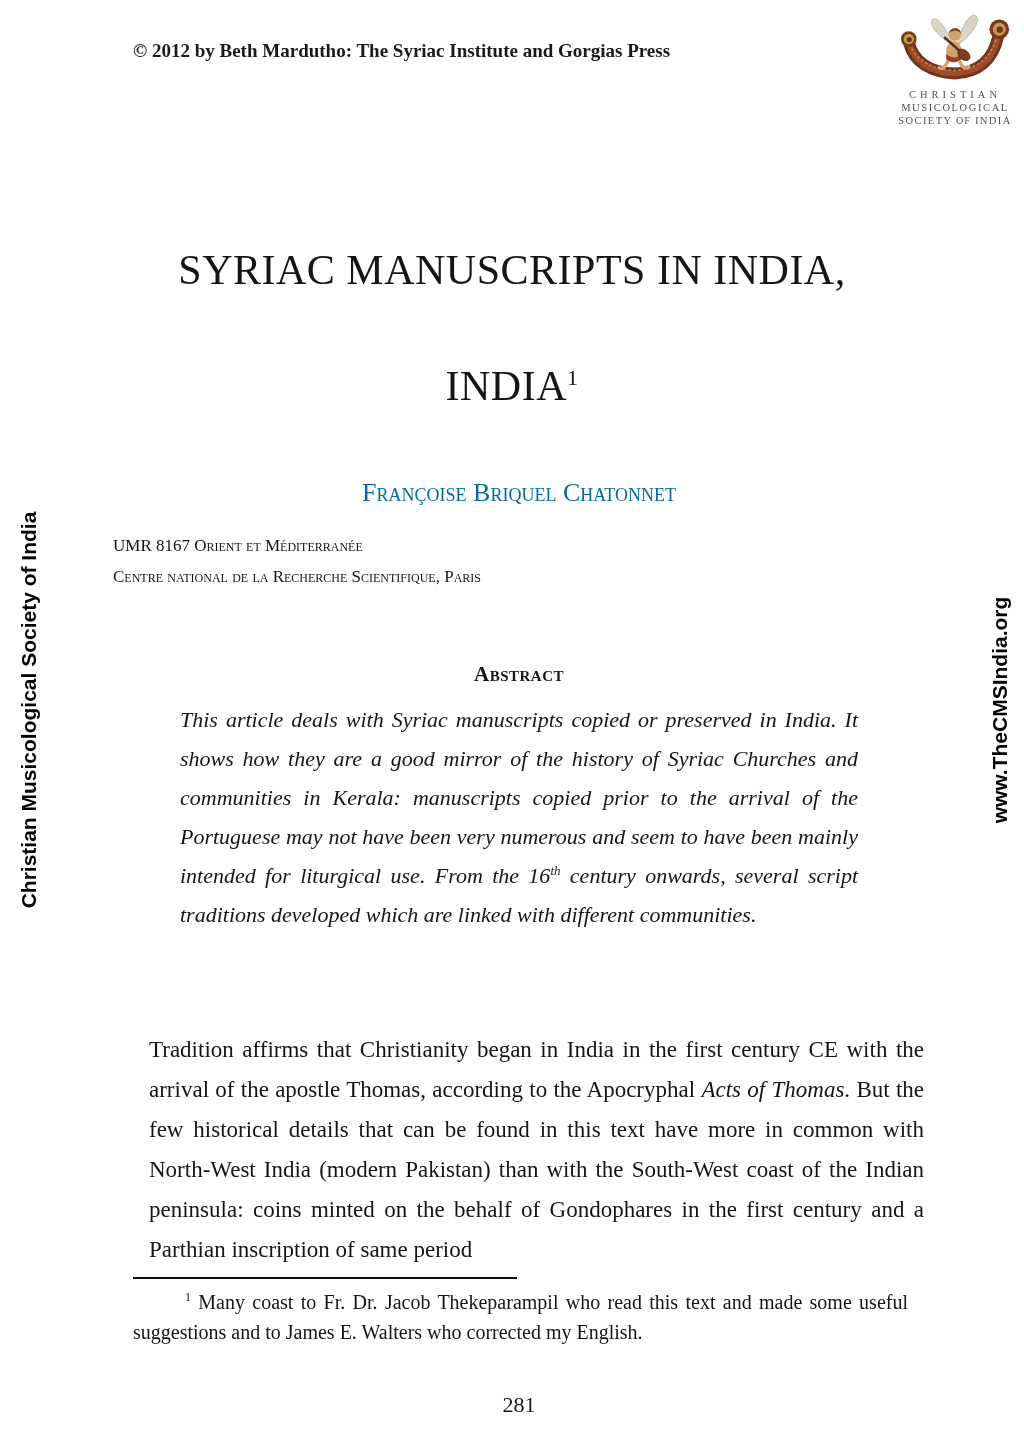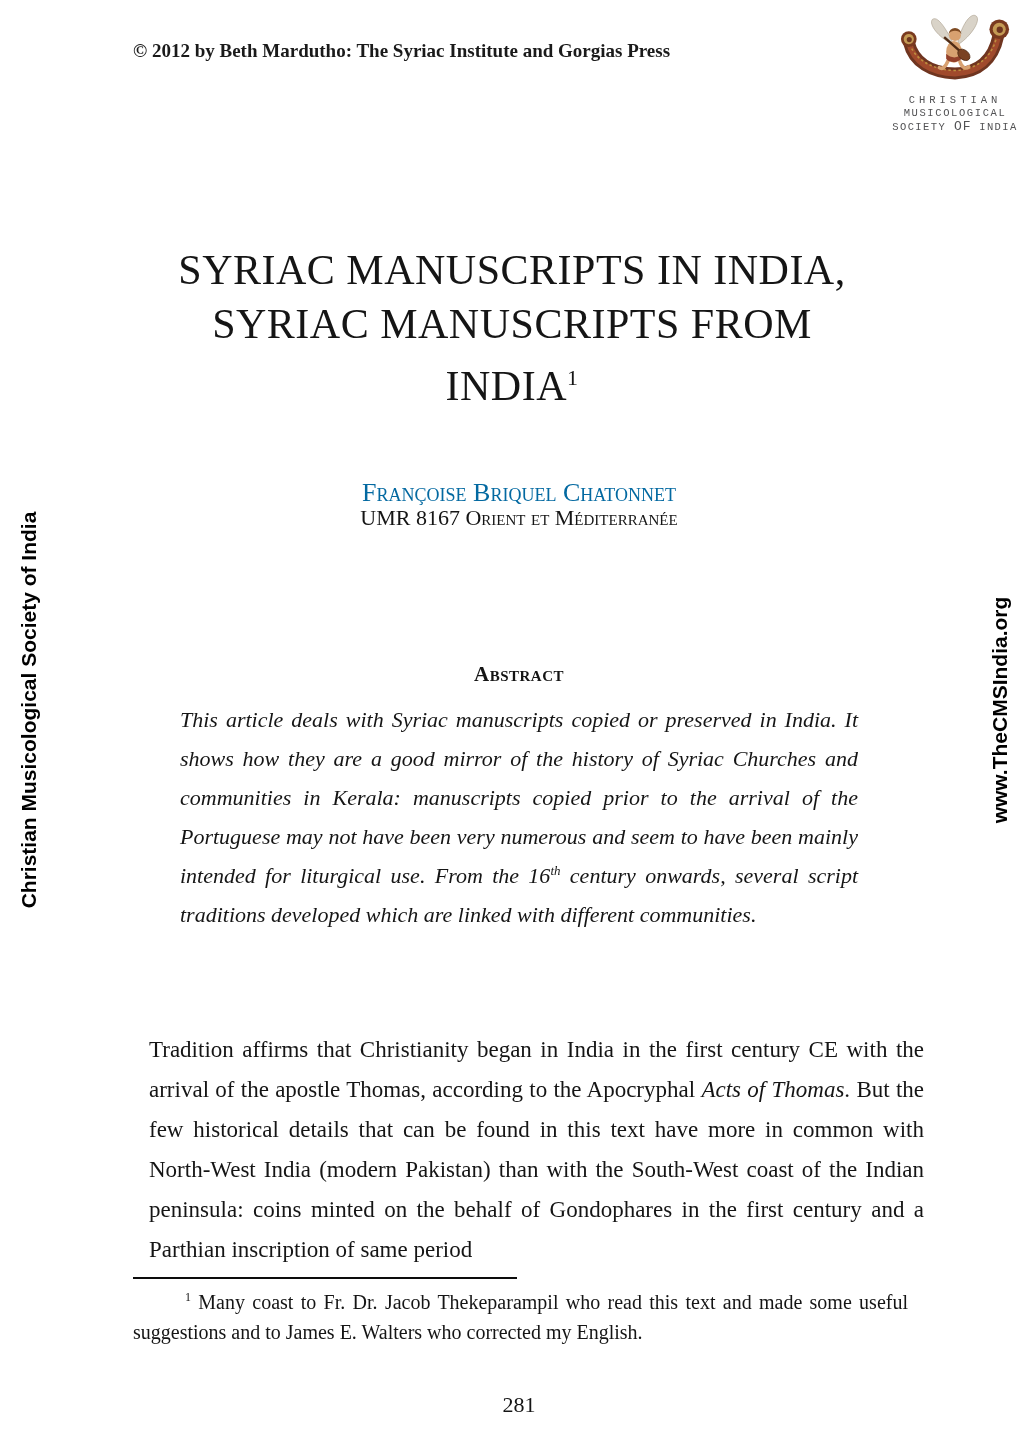--- a/index.html
+++ b/index.html
@@ -28,47 +28,47 @@
   
   .page-header {
     position:absolute; left:133px; top:38px;
     font-weight:bold; font-size:19px; line-height:26px; color:#1a1a1a;
   }
 
   
   .logo-block { position:absolute; left:891px; top:10px; width:128px; text-align:center; }
   .logo-block svg { display:block; margin:0 auto; }
   .logo-caption {
-    margin-top:14px;
-    font-family:Liberation Mono, monospace;
+    margin-top:8px;
+    font-family:Liberation Serif, serif;
     color:#525254; font-size:10.5px; line-height:13px;
   }
   .logo-caption .l1 { letter-spacing:4px; }
   .logo-caption .l2 { letter-spacing:1.6px; }
   .logo-caption .l3 { letter-spacing:1.4px; }
-  .logo-caption .of { font-size:13px; letter-spacing:1px; }
+  .logo-caption .of { font-size:10px; letter-spacing:1px; }
 
   
   .title {
     position:absolute; left:112px; top:243px; width:800px;
     margin:0; text-align:center;
     font-size:42px; line-height:54px; font-weight:normal; color:#151515;
     letter-spacing:0.5px;
   }
   .title sup { font-size:22px; }
 
   .author {
     position:absolute; left:133px; top:478px; width:772px;
     text-align:center; font-variant:small-caps;
     font-size:26px; color:#0369a1;
   }
   .affiliation {
-    position:absolute; left:113px; top:502px; width:812px;
-    text-align:center; font-variant:small-caps;
-    font-size:22px; line-height:31px; color:#151515;
+    position:absolute; left:113px; top:530px; width:812px;
+    font-variant:small-caps;
+    font-size:17px; line-height:31px; color:#151515;
   }
 
   .abstract-heading {
     position:absolute; left:133px; top:662px; width:772px;
     text-align:center; font-weight:bold; font-variant:small-caps;
     font-size:21px; letter-spacing:0.5px; color:#151515;
   }
   .abstract-text {
     position:absolute; left:180px; top:700px; width:678px;
     margin:0; font-style:italic; font-size:22px; line-height:39px;
@@ -140,27 +140,28 @@
   </svg>
   <div class="logo-caption">
     <div class="l1">CHRISTIAN</div>
     <div class="l2">MUSICOLOGICAL</div>
     <div class="l3"><span>SOCIETY</span> <span class="of">OF</span> <span>INDIA</span></div>
   </div>
 </div>
 
 <h1 class="title">
   <span>SYRIAC MANUSCRIPTS IN INDIA,</span><br>
-  <span>SYRIAC MANUSCRIPTS FROM</span><br>
+  <br>
   <span>INDIA</span><sup>1</sup>
 </h1>
 
 <div class="author">Françoise Briquel Chatonnet</div>
 <div class="affiliation">
   <div>UMR 8167 Orient et Méditerranée</div>
+  <div>Centre national de la Recherche Scientifique, Paris</div>
 </div>
 
 <div class="abstract-heading">Abstract</div>
 <p class="abstract-text"><span>This article deals with Syriac manuscripts copied or preserved in India. It shows how they are a good mirror of the history of Syriac Churches and communities in Kerala: manuscripts copied prior to the arrival of the Portuguese may not have been very numerous and seem to have been mainly intended for liturgical use. From the 16</span><sup>th</sup><span> century onwards, several script traditions developed which are linked with different communities.</span></p>
 
 <p class="body-text"><span>Tradition affirms that Christianity began in India in the first century CE with the arrival of the apostle Thomas, according to the Apocryphal </span><i>Acts of Thomas</i><span>. But the few historical details that can be found in this text have more in common with North-West India (modern Pakistan) than with the South-West coast of the Indian peninsula: coins minted on the behalf of Gondophares in the first century and a Parthian inscription of same period</span></p>
 
 <div class="footnote-rule"></div>
 <p class="footnote"><sup>1</sup><span> Many coast to Fr. Dr. Jacob Thekeparampil who read this text and made some useful suggestions and to James E. Walters who corrected my English.</span></p>
 

